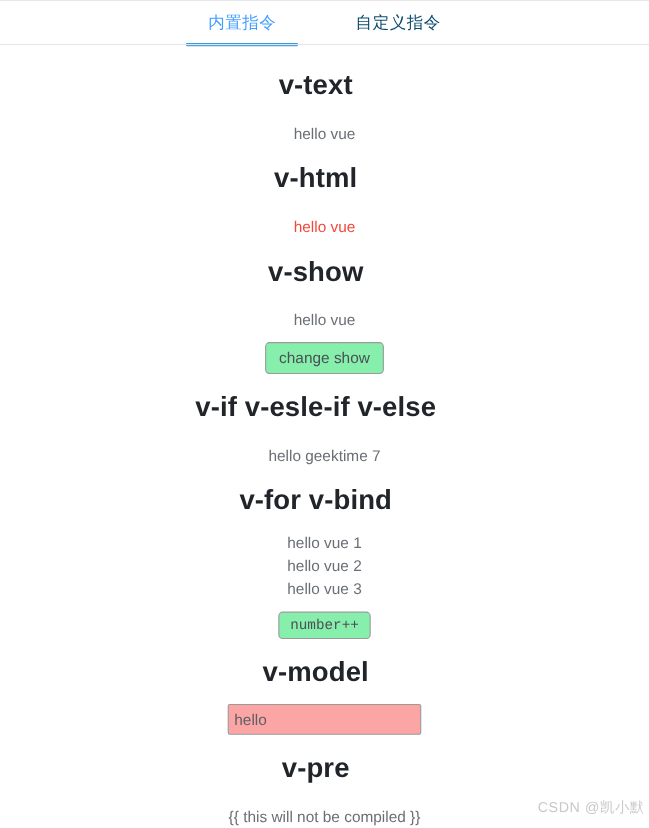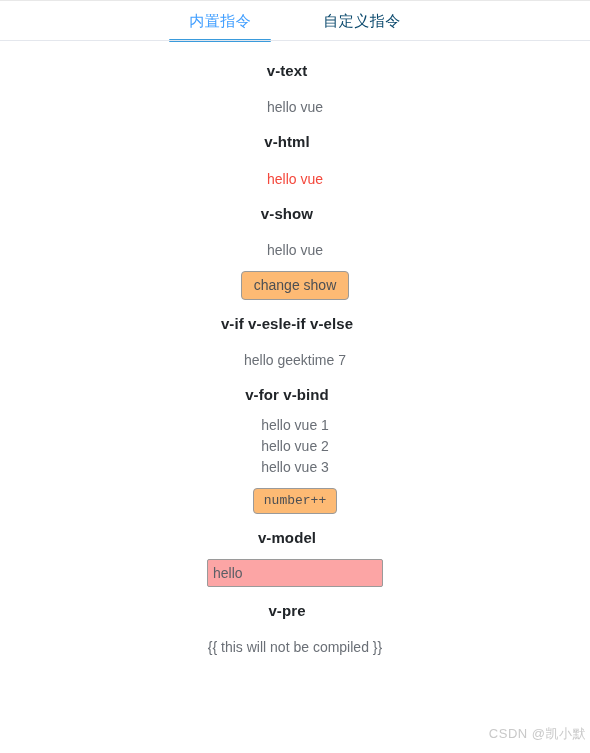--- a/index.html
+++ b/index.html
@@ -62,21 +62,21 @@
     background: #3a9bdc;
     border-radius: 1px;
   }
 
   
   .content {
     text-align: center;
     padding-top: 6px;
   }
   .section-title {
-    font-size: 15px;
+    font-size: 25px;
     font-weight: bold;
     color: #212529;
     margin: 14px 16px 0 0;
     line-height: 1.35;
     letter-spacing: 0.1px;
     text-align: center;
   }
   .text-line {
     font-size: 14px;
     color: #6a6f76;
@@ -95,21 +95,21 @@
   .list-block {
     margin-top: 10px;
   }
   .btn-row {
     margin-top: 10px;
   }
   .btn {
     font-family: "Liberation Sans", "DejaVu Sans", sans-serif;
     font-size: 14px;
     color: #4c4f54;
-    background: #fdba74;
+    background: #86efac;
     border: 1px solid #9a9a9a;
     border-radius: 4px;
     padding: 5px 12px;
     cursor: pointer;
     line-height: 1.2;
   }
   .btn.mono {
     font-family: "Liberation Mono", "DejaVu Sans Mono", monospace;
     font-size: 13px;
     padding: 4px 10px;

